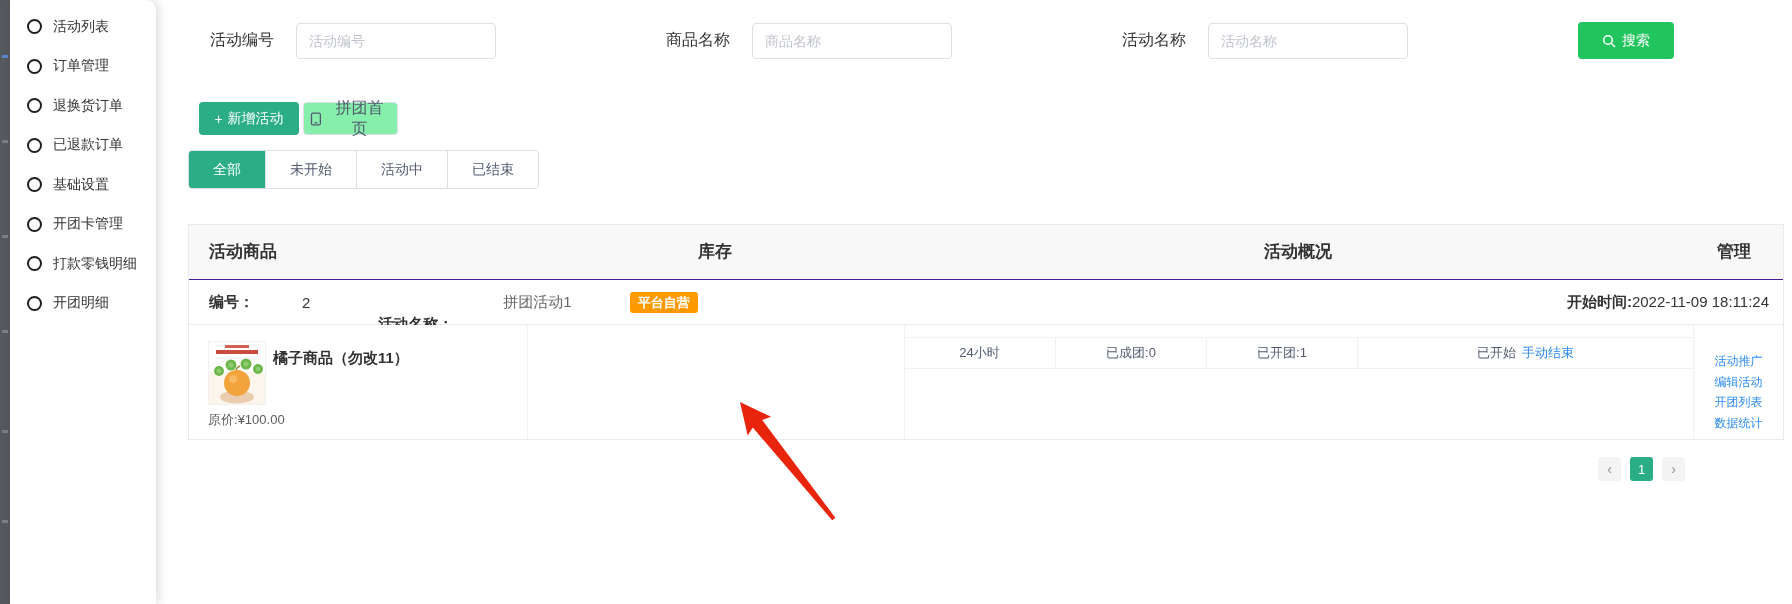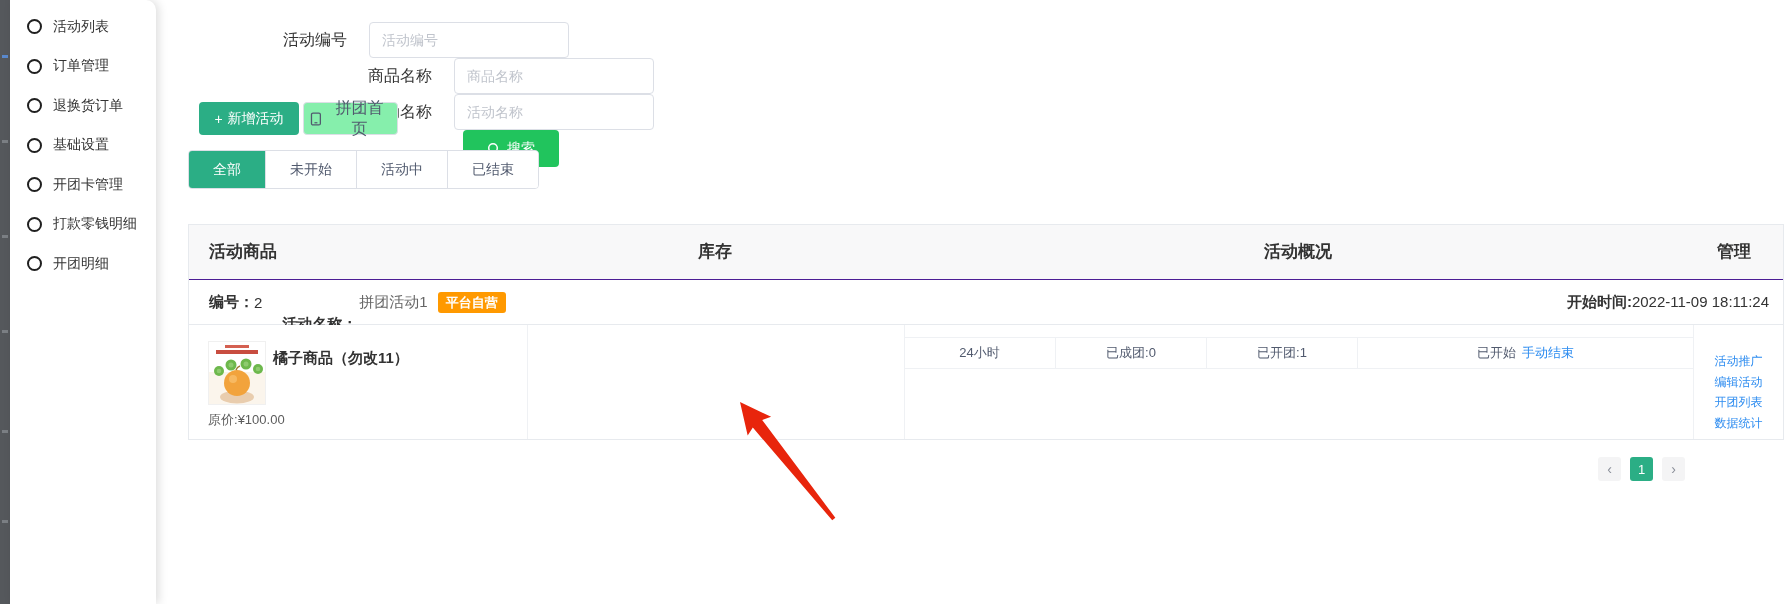--- a/index.html
+++ b/index.html
@@ -12,21 +12,21 @@
   .strip-mark.blue{background:#5b8fd9;opacity:.9;}
 
   
   .sidebar{position:absolute;left:10px;top:0;width:146px;height:604px;background:#fff;
            border-radius:0 10px 0 0;box-shadow:3px 0 10px rgba(0,0,0,.13);padding-top:7px;box-sizing:border-box;}
   .side-item{display:flex;align-items:center;height:39.5px;padding-left:17px;cursor:pointer;}
   .side-item .dot{width:11px;height:11px;border:2px solid #1f1f1f;border-radius:50%;margin-right:11px;flex:none;}
   .side-item .lbl{font-size:14px;color:#333;white-space:nowrap;}
 
   
-  .filter-row{position:absolute;left:198px;top:22px;display:flex;align-items:center;flex-direction:column;}
+  .filter-row{position:absolute;left:210px;top:22px;display:flex;align-items:center;}
   .fgroup{display:flex;align-items:center;}
   .fgroup + .fgroup{margin-left:170px;}
   .flabel{font-size:16px;color:#333;margin-right:22px;white-space:nowrap;}
   .finput{width:200px;height:36px;border:1px solid #DCDFE6;border-radius:4px;padding:0 12px;
           font-size:14px;color:#333;box-sizing:border-box;outline:none;background:#fff;
           font-family:inherit;}
   .finput::placeholder{color:#C0C4CC;}
   .search-btn{margin-left:170px;min-width:96px;height:37px;background:#21C45D;color:#fff;border:none;
           border-radius:4px;font-size:14px;display:flex;align-items:center;justify-content:center;
           gap:6px;cursor:pointer;font-family:inherit;}
@@ -49,21 +49,21 @@
   .table{position:absolute;left:188px;top:224px;width:1596px;border:1px solid #E7EAEE;box-sizing:border-box;background:#fff;}
   .thead{position:relative;height:54px;background:#F8F8F9;border-bottom:1px solid #4c1d95;
          font-size:17px;font-weight:bold;color:#333;}
   .th{position:absolute;top:0;line-height:54px;white-space:nowrap;}
   .th1{left:20px;}
   .th2{left:476px;width:100px;text-align:center;}
   .th3{left:1059px;width:100px;text-align:center;}
   .th4{left:1495px;width:100px;text-align:center;}
 
   .meta{display:flex;align-items:center;height:44px;border-bottom:1px solid #E7EAEE;
-        padding:0 14px 0 20px;font-size:15px;color:#333;}
+        padding:0 14px 0 20px;font-size:15px;color:#333;gap:48px;}
   .meta .b{font-weight:bold;}
   .meta .sp{margin-left:20px;margin-top:44px;}
   .meta .name-val{color:#666;margin-left:2px;}
   .badge{background:#FF9900;color:#fff;font-size:13px;font-weight:bold;border-radius:3px;
          padding:4px 8px;line-height:1;margin-left:10px;}
   .start{margin-left:auto;white-space:nowrap;}
 
   .prow{position:relative;height:114px;background:#fff;}
   .vline{position:absolute;top:0;bottom:0;width:1px;background:#EFF1F4;}
   .v1{left:338px;} .v2{left:715px;} .v3{left:1504px;}
@@ -113,20 +113,24 @@
       <span class="dot"></span>
       <span class="lbl">活动列表</span>
     </div>
     <div class="side-item">
       <span class="dot"></span>
       <span class="lbl">订单管理</span>
     </div>
     <div class="side-item">
       <span class="dot"></span>
       <span class="lbl">退换货订单</span>
+    </div>
+    <div class="side-item">
+      <span class="dot"></span>
+      <span class="lbl">已退款订单</span>
     </div>
     <div class="side-item">
       <span class="dot"></span>
       <span class="lbl">基础设置</span>
     </div>
     <div class="side-item">
       <span class="dot"></span>
       <span class="lbl">开团卡管理</span>
     </div>
     <div class="side-item">

